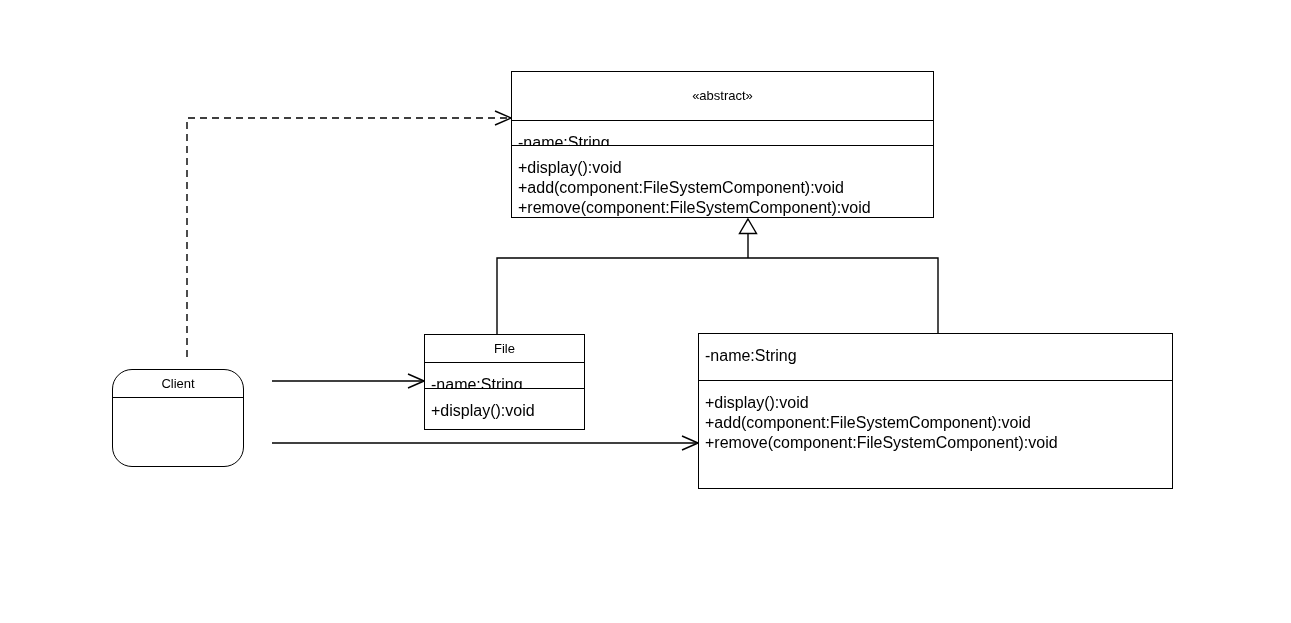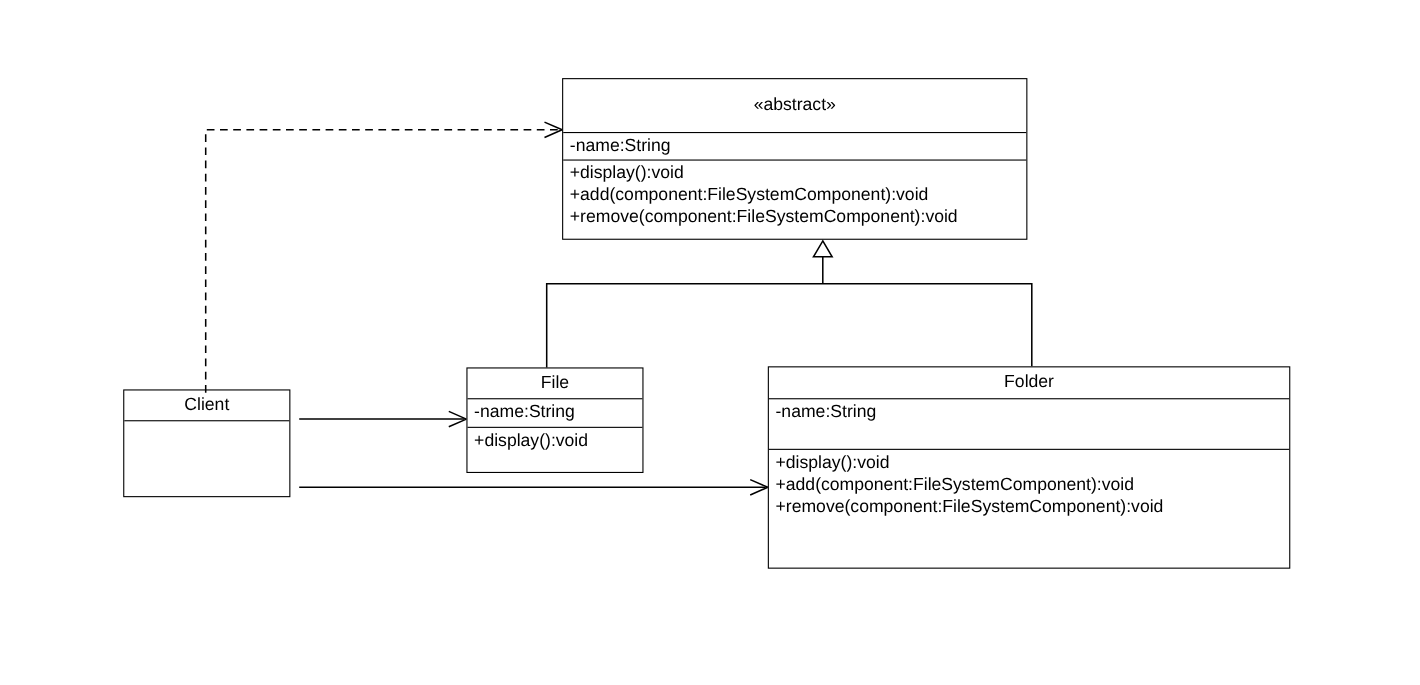--- a/index.html
+++ b/index.html
@@ -41,27 +41,27 @@
   .compartment + .compartment {
     border-top: 1.5px solid #000000;
   }
 
   .title-compartment {
     display: flex;
     flex-direction: column;
     align-items: center;
     justify-content: center;
     text-align: center;
-    font-size: 16px;
+    font-size: 13px;
     line-height: 20px;
     gap: 36px;
   }
 
   .member-compartment {
-    padding: 2px 6px 0 6px;
+    padding: 12px 6px 0 6px;
     font-size: 16px;
     line-height: 20px;
     text-align: left;
     white-space: nowrap;
   }
 
   svg .stroke-line {
     stroke: #000000;
     stroke-width: 1.4;
     fill: none;
@@ -100,34 +100,31 @@
     </div>
     <div class="compartment member-compartment" style="height:26px;">
       <div>-name:String</div>
     </div>
     <div class="compartment member-compartment" style="height:41px;">
       <div>+display():void</div>
     </div>
   </div>
 
   <div class="uml-class" style="left:698px; top:333px; width:475px;">
-    <div class="compartment title-compartment" style="height:28px;">
-      <div>Folder</div>
-    </div>
     <div class="compartment member-compartment" style="height:46px;">
       <div>-name:String</div>
     </div>
     <div class="compartment member-compartment" style="height:108px;">
       <div>+display():void</div>
       <div>+add(component:FileSystemComponent):void</div>
       <div>+remove(component:FileSystemComponent):void</div>
     </div>
   </div>
 
-  <div class="uml-class" style="left:112px; top:354px; width:152px;">
+  <div class="uml-class" style="left:112px; top:369px; width:132px;border-radius:20px;">
     <div class="compartment title-compartment" style="height:27px;">
       <div>Client</div>
     </div>
     <div class="compartment member-compartment" style="height:69px;"></div>
   </div>
 
   <svg class="connector-layer" width="1291" height="623" viewBox="0 0 1291 623">
 
     
     <path class="stroke-line" d="M497,334 L497,258 L938,258 L938,333"></path>

